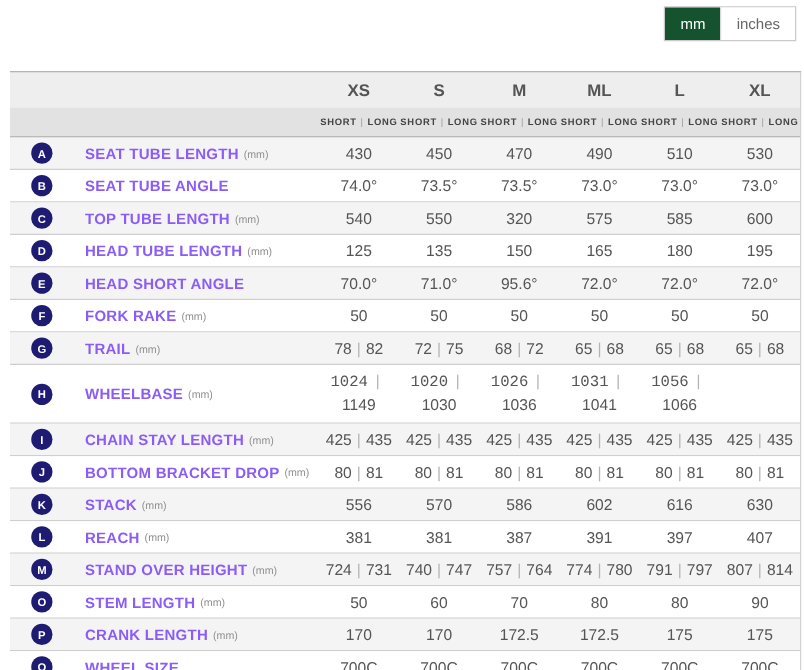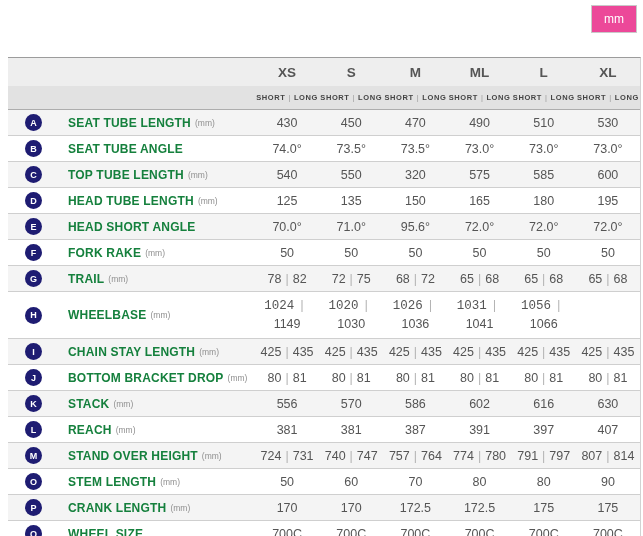--- a/index.html
+++ b/index.html
@@ -11,21 +11,21 @@
 
   
   .unit-toggle{
     position:absolute;top:5px;right:6px;display:flex;
     border:1px solid #c9c9c9;background:#fff;
   }
   .unit-toggle button{
     font-family:inherit;font-size:12px;line-height:1;
     padding:7px 12px;border:none;background:#fff;color:#666;cursor:pointer;
   }
-  .unit-toggle button.active{background:#ec4899;color:#fff;}
+  .unit-toggle button.active{background:#14532d;color:#fff;}
   .unit-toggle button + button{border-left:1px solid #d8d8d8;}
 
   
   .geo{
     position:absolute;left:8px;top:57px;width:632px;
     border-top:1px solid #9c9c9c;border-right:1px solid #d2d2d2;
     font-size:12.5px;color:#555;
   }
   .grow{
     display:grid;grid-template-columns:247px repeat(6,1fr);
@@ -48,35 +48,36 @@
     display:flex;align-items:center;gap:0;
     padding-left:17px;min-width:0;
   }
   .badge{
     flex:0 0 auto;width:17px;height:17px;border-radius:50%;
     background:#1e1c72;color:#fff;font-size:9px;font-weight:bold;
     display:flex;align-items:center;justify-content:center;
     margin-right:26px;
   }
   .lbl{
-    font-weight:bold;color:#15803d;font-size:12px;letter-spacing:.2px;
+    font-weight:bold;color:#8b5cf6;font-size:12px;letter-spacing:.2px;
     white-space:nowrap;
   }
   .unit{font-size:8.5px;color:#8f8f8f;margin-left:4px;white-space:nowrap;}
 
   .vcell{text-align:center;white-space:nowrap;}
   .pipe{color:#b4b4b4;margin:0 4px;}
   .vcell .w1{line-height:1.45;font-family:Liberation Mono, monospace;}
   .vcell .w2{line-height:1.45;}
 </style>
 </head>
 <body>
 
 <div class="unit-toggle">
   <button class="active">mm</button>
+  <button>inches</button>
 </div>
 
 <div class="geo">
     <div class="grow sizes">
       <div></div>
       <div class="hcell">XS</div>
       <div class="hcell">S</div>
       <div class="hcell">M</div>
       <div class="hcell">ML</div>
       <div class="hcell">L</div>

